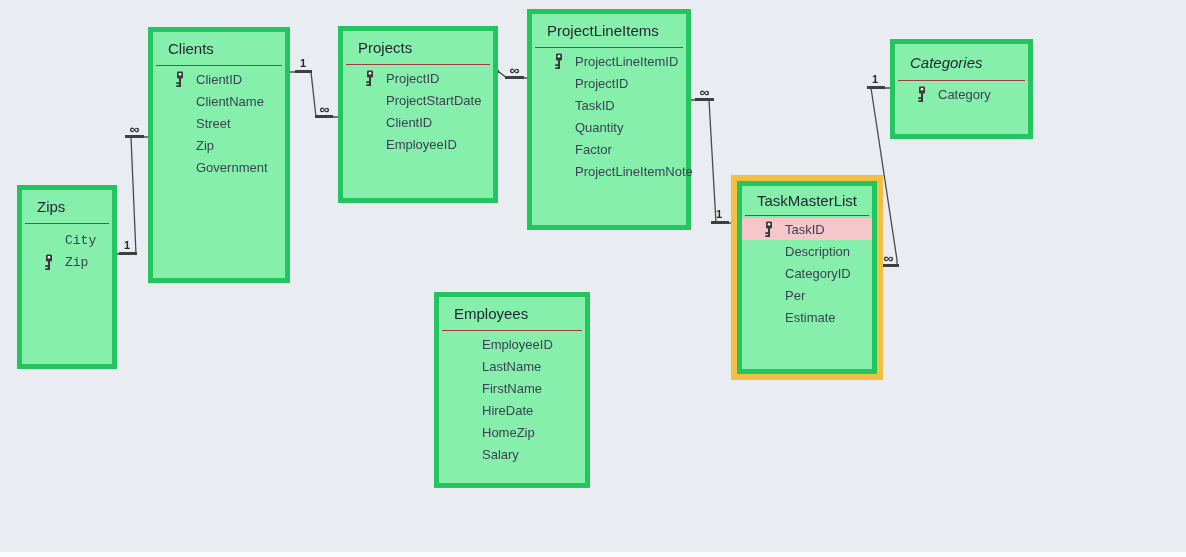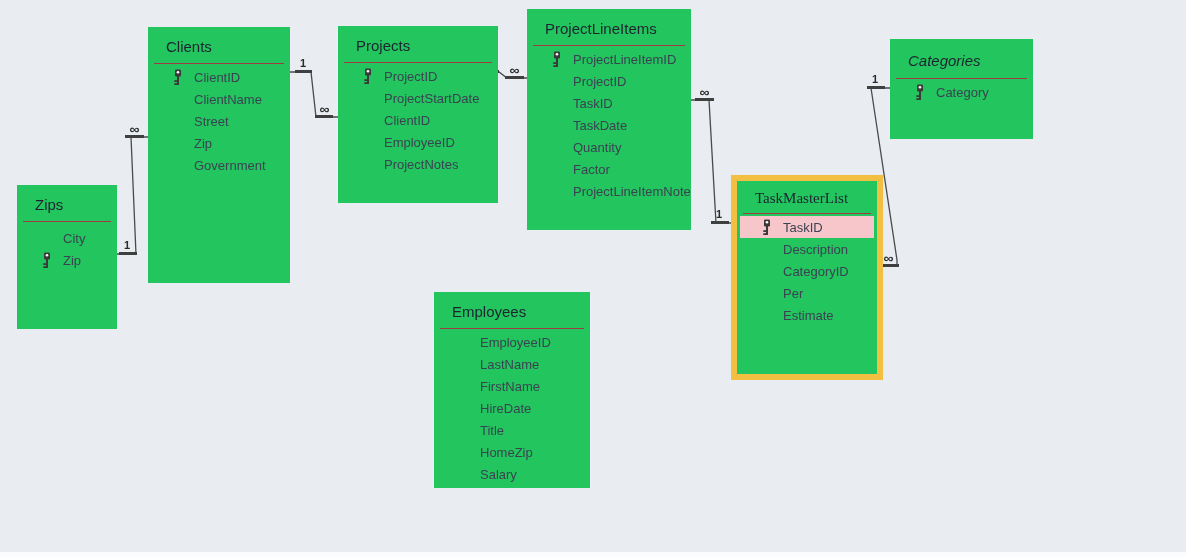--- a/index.html
+++ b/index.html
@@ -5,21 +5,21 @@
   html,body{margin:0;padding:0;}
   *{box-sizing:border-box;}
   body{font-family:"Liberation Sans", sans-serif;}
   .canvas{
     position:relative;width:1186px;height:557px;
     background:#e9edf1;overflow:hidden;
   }
   .bottom-strip{position:absolute;left:0;bottom:0;width:1186px;height:5px;background:#fbfcfd;}
   svg.lines{position:absolute;left:0;top:0;width:1186px;height:557px;}
   .tbl{
-    position:absolute;background:#22c55e;border:3px solid #22c55e;
+    position:absolute;background:#86efac;border:5px solid #22c55e;
   }
   .tbl-title{
     height:33px;display:flex;align-items:center;padding-left:15px;
     font-size:15px;color:#1d2430;white-space:nowrap;
   }
   .tbl-sep{height:1px;background:#a03b43;margin:0 3px;}
   .tbl-fields{padding-top:2px;}
   .frow{height:22px;display:flex;align-items:center;}
   .frow.selected{background:#f6c6cb;}
   .kcell{width:12px;height:17px;margin-left:21px;display:flex;align-items:center;justify-content:center;flex:none;}
@@ -67,24 +67,24 @@
   <span class="card many" style="left:125px;top:122px;">∞</span>
   <span class="card one" style="left:294px;top:58px;">1</span>
   <span class="card many" style="left:315px;top:102px;">∞</span>
   <span class="card one" style="left:481px;top:58px;">1</span>
   <span class="card many" style="left:505px;top:63px;">∞</span>
   <span class="card many" style="left:695px;top:85px;">∞</span>
   <span class="card one" style="left:710px;top:209px;">1</span>
   <span class="card one" style="left:866px;top:74px;">1</span>
   <span class="card many" style="left:879px;top:251px;">∞</span>
 
-  <div class="tbl" style="left:17px;top:185px;width:100px;height:144px;">
+  <div class="tbl" style="left:17px;top:185px;width:100px;height:184px;">
     <div class="tbl-title">Zips</div>
     <div class="tbl-sep"></div>
-    <div class="tbl-fields" style="padding-top:5px;">
+    <div class="tbl-fields" style="padding-top:5px;font-family:Liberation Mono, monospace;">
       <div class="frow">
         <span class="kcell"></span>
         <span class="fname">City</span>
       </div>
       <div class="frow">
         <span class="kcell">
             <svg width="10" height="17" viewBox="0 0 10 17">
               <rect x="2" y="0.5" width="6" height="7" rx="1.2" fill="#3a3a3a"></rect>
               <circle cx="5" cy="3.2" r="1.3" fill="#fff"></circle>
               <rect x="4" y="7" width="2" height="9" fill="#3a3a3a"></rect>
@@ -153,24 +153,20 @@
         <span class="fname">ProjectStartDate</span>
       </div>
       <div class="frow">
         <span class="kcell"></span>
         <span class="fname">ClientID</span>
       </div>
       <div class="frow">
         <span class="kcell"></span>
         <span class="fname">EmployeeID</span>
       </div>
-      <div class="frow">
-        <span class="kcell"></span>
-        <span class="fname">ProjectNotes</span>
-      </div>
     </div>
   </div>
 
   <div class="tbl" style="left:527px;top:9px;width:164px;height:221px;">
     <div class="tbl-title">ProjectLineItems</div>
     <div class="tbl-sep"></div>
     <div class="tbl-fields">
       <div class="frow">
         <span class="kcell">
             <svg width="10" height="17" viewBox="0 0 10 17">
@@ -186,24 +182,20 @@
       <div class="frow">
         <span class="kcell"></span>
         <span class="fname">ProjectID</span>
       </div>
       <div class="frow">
         <span class="kcell"></span>
         <span class="fname">TaskID</span>
       </div>
       <div class="frow">
         <span class="kcell"></span>
-        <span class="fname">TaskDate</span>
-      </div>
-      <div class="frow">
-        <span class="kcell"></span>
         <span class="fname">Quantity</span>
       </div>
       <div class="frow">
         <span class="kcell"></span>
         <span class="fname">Factor</span>
       </div>
       <div class="frow">
         <span class="kcell"></span>
         <span class="fname">ProjectLineItemNote</span>
       </div>
@@ -225,36 +217,32 @@
       <div class="frow">
         <span class="kcell"></span>
         <span class="fname">FirstName</span>
       </div>
       <div class="frow">
         <span class="kcell"></span>
         <span class="fname">HireDate</span>
       </div>
       <div class="frow">
         <span class="kcell"></span>
-        <span class="fname">Title</span>
-      </div>
-      <div class="frow">
-        <span class="kcell"></span>
         <span class="fname">HomeZip</span>
       </div>
       <div class="frow">
         <span class="kcell"></span>
         <span class="fname">Salary</span>
       </div>
     </div>
   </div>
 
   <div class="sel-wrap">
     <div class="tbl">
-      <div class="tbl-title" style="height:29px;font-family:Liberation Serif, serif;">TaskMasterList</div>
+      <div class="tbl-title" style="height:29px;">TaskMasterList</div>
       <div class="tbl-sep"></div>
       <div class="tbl-fields">
         <div class="frow selected">
           <span class="kcell">
               <svg width="10" height="17" viewBox="0 0 10 17">
                 <rect x="2" y="0.5" width="6" height="7" rx="1.2" fill="#3a3a3a"></rect>
                 <circle cx="5" cy="3.2" r="1.3" fill="#fff"></circle>
                 <rect x="4" y="7" width="2" height="9" fill="#3a3a3a"></rect>
                 <rect x="1.3" y="11.2" width="2.8" height="1.8" fill="#3a3a3a"></rect>
                 <rect x="1.3" y="14.2" width="2.8" height="1.8" fill="#3a3a3a"></rect>

